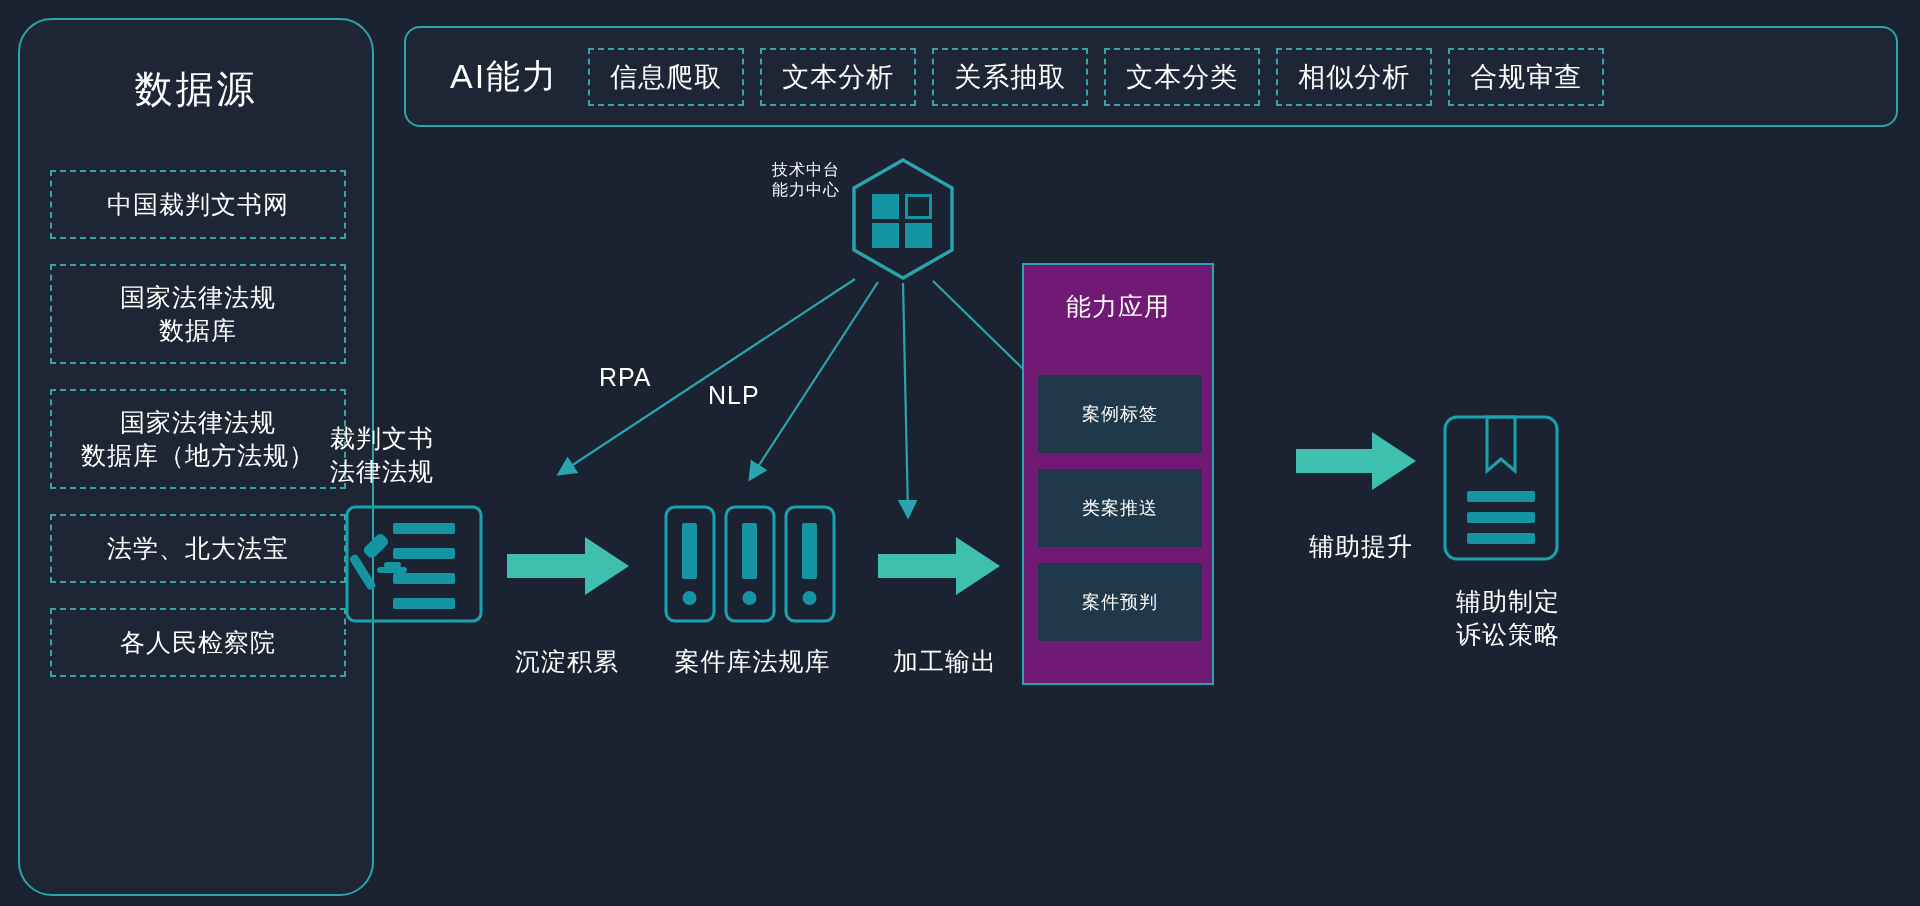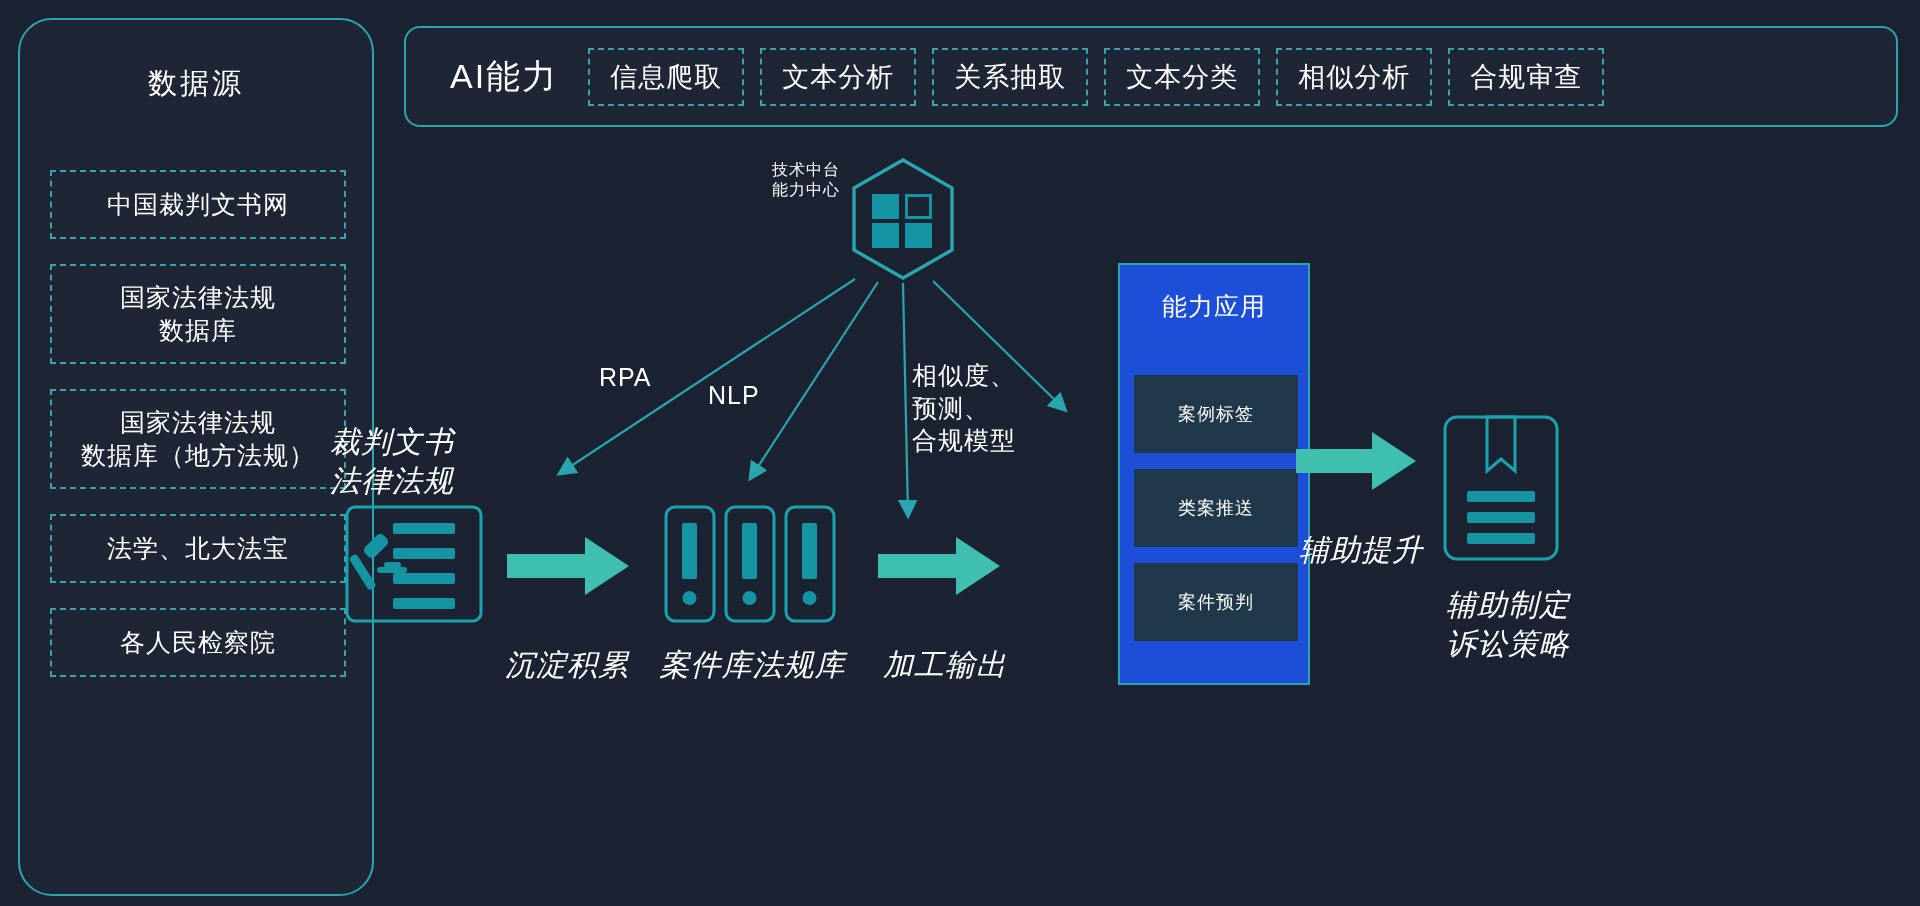--- a/index.html
+++ b/index.html
@@ -13,21 +13,21 @@
 
   
   .ds-panel {
     position: absolute; left: 18px; top: 18px;
     width: 356px; height: 878px;
     border: 2px solid #2aa5ad; border-radius: 34px;
     background: #1e2636;
   }
   .ds-title {
     position: absolute; left: 0; top: 44px; width: 100%;
-    text-align: center; color: #ffffff; font-size: 29px; letter-spacing: 3px;
+    text-align: center; color: #ffffff; font-size: 38px; letter-spacing: 3px;
   }
   .ds-list { position: absolute; left: 30px; top: 150px; width: 296px; }
   .ds-item {
     border: 2px dashed #3aa2a8; background: #1e2636;
     color: #fff; font-size: 25px; line-height: 1.32;
     text-align: center; padding: 16px 8px; margin-bottom: 25px;
     letter-spacing: 1px;
   }
   .ds-item.two-line { padding: 15px 8px; }
 
@@ -62,42 +62,42 @@
   .edge-label {
     position: absolute; color: #fff; font-size: 25px; line-height: 1.3;
     letter-spacing: 1px; white-space: pre-line;
   }
   #lbl-rpa { left: 599px; top: 361px; }
   #lbl-nlp { left: 708px; top: 379px; }
   #lbl-sim { left: 912px; top: 359px; }
 
   
   .node-caption {
-    position: absolute; color: #fff; font-size: 30px; line-height: 1.3;
-    text-align: center; letter-spacing: 1px; white-space: pre-line; font-style: italic;
+    position: absolute; color: #fff; font-size: 25px; line-height: 1.3;
+    text-align: center; letter-spacing: 1px; white-space: pre-line;
   }
   #cap-doc { left: 330px; top: 422px; width: 170px; text-align: left; }
   #cap-acc { left: 482px; top: 645px; width: 170px; }
   #cap-db  { left: 640px; top: 645px; width: 225px; }
   #cap-out { left: 860px; top: 645px; width: 170px; }
   #cap-aid { left: 1280px; top: 530px; width: 162px; }
   #cap-final { left: 1420px; top: 585px; width: 176px; text-align: center; }
 
   .doc-icon { position: absolute; left: 345px; top: 505px; width: 138px; height: 118px; }
   .arrow1 { position: absolute; left: 507px; top: 537px; width: 122px; height: 58px; }
   .db-icon { position: absolute; left: 664px; top: 505px; width: 172px; height: 118px; }
   .arrow2 { position: absolute; left: 878px; top: 537px; width: 122px; height: 58px; }
   .arrow3 { position: absolute; left: 1296px; top: 432px; width: 120px; height: 58px; }
   .final-icon { position: absolute; left: 1443px; top: 415px; width: 116px; height: 146px; }
 
   
   .cap-panel {
-    position: absolute; left: 1118px; top: 263px;
+    position: absolute; left: 1022px; top: 263px;
     width: 192px; height: 422px;
-    border: 2px solid #2aa5ad; background: #1d4ed8;
+    border: 2px solid #2aa5ad; background: #701a75;
   }
   .cap-panel-title {
     position: absolute; left: 0; top: 25px; width: 100%;
     text-align: center; color: #fff; font-size: 25px; letter-spacing: 1px;
   }
   .cap-items { position: absolute; left: 14px; top: 110px; width: 164px; }
   .cap-item {
     background: #20394a; color: #fff; font-size: 18px;
     text-align: center; padding: 27px 4px; margin-bottom: 16px;
     letter-spacing: 1px;
@@ -156,23 +156,20 @@
       <polygon points="54,3 103,31 103,93 54,121 5,93 5,31" fill="none" stroke="#2aa5ad" stroke-width="3.4"></polygon>
       <rect x="23" y="37" width="27" height="25" fill="#1595a3"></rect>
       <rect x="57.5" y="38.5" width="24" height="22" fill="none" stroke="#1595a3" stroke-width="3"></rect>
       <rect x="23" y="66" width="27" height="25" fill="#1595a3"></rect>
       <rect x="56" y="66" width="27" height="25" fill="#1595a3"></rect>
     </svg>
   </div>
 
   <div class="edge-label" id="lbl-rpa">RPA</div>
   <div class="edge-label" id="lbl-nlp">NLP</div>
-  <div class="edge-label" id="lbl-sim">相似度、
-预测、
-合规模型</div>
 
   <div class="node-caption" id="cap-doc">裁判文书
 法律法规</div>
   <div class="doc-icon">
     <svg viewBox="0 0 138 118" width="138" height="118">
       <rect x="2" y="2" width="134" height="114" rx="8" fill="none" stroke="#1aa3ad" stroke-width="3"></rect>
 
       <rect x="24" y="28" width="14" height="26" rx="5" fill="#1595a3" transform="rotate(45 31 41)"></rect>
 
       <rect x="13" y="48" width="9" height="39" rx="4" fill="#1595a3" transform="rotate(-32 17 67)"></rect>

